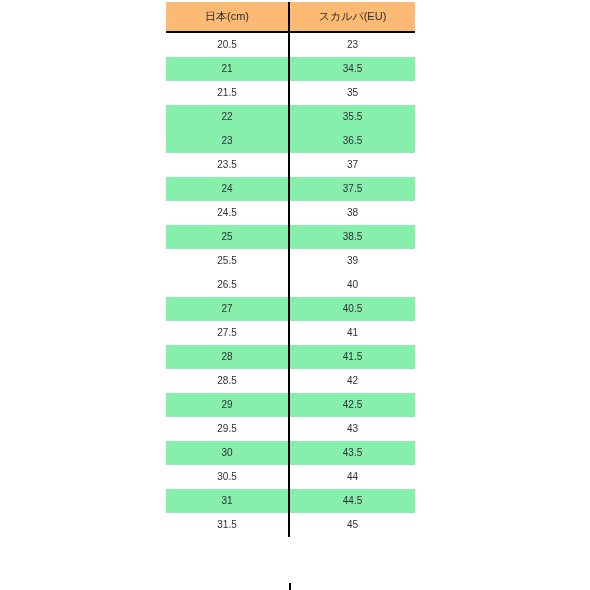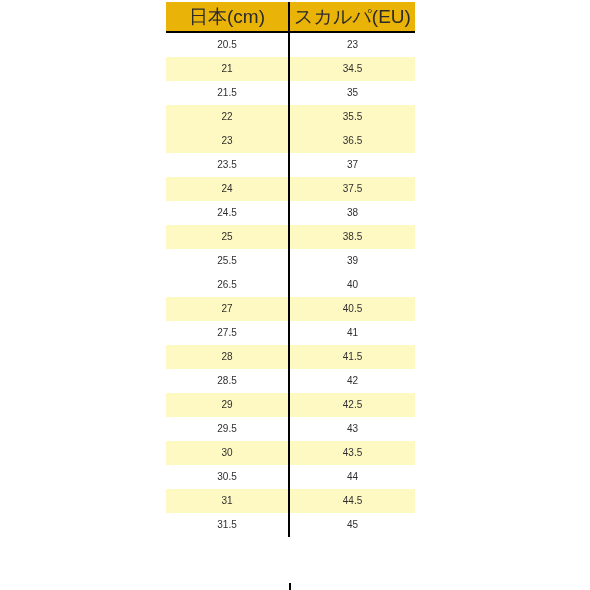--- a/index.html
+++ b/index.html
@@ -25,24 +25,24 @@
   table.size-chart {
     border-collapse: collapse;
     table-layout: fixed;
     width: 249px;
   }
 
   table.size-chart col.col-jp { width: 123px; }
   table.size-chart col.col-eu { width: 126px; }
 
   table.size-chart thead th {
-    background: #eab308;
+    background: #fdba74;
     color: #2b2b2b;
     font-weight: normal;
-    font-size: 19px;
+    font-size: 11px;
     height: 29px;
     line-height: 29px;
     padding: 0;
     text-align: center;
     border-bottom: 2px solid #000000;
     white-space: nowrap;
   }
 
   table.size-chart thead th.th-jp {
     border-right: 2px solid #000000;
@@ -55,21 +55,21 @@
     text-align: center;
     font-size: 10px;
     color: #2f2f2f;
     white-space: nowrap;
   }
 
   table.size-chart tbody tr.row-odd td {
     background: #ffffff;
   }
   table.size-chart tbody tr.row-even td {
-    background: #fef9c3;
+    background: #86efac;
   }
 
   table.size-chart tbody td.cell-jp {
     border-right: 2px solid #000000;
   }
 
   
   #divider-tail {
     position: absolute;
     left: 289px;

